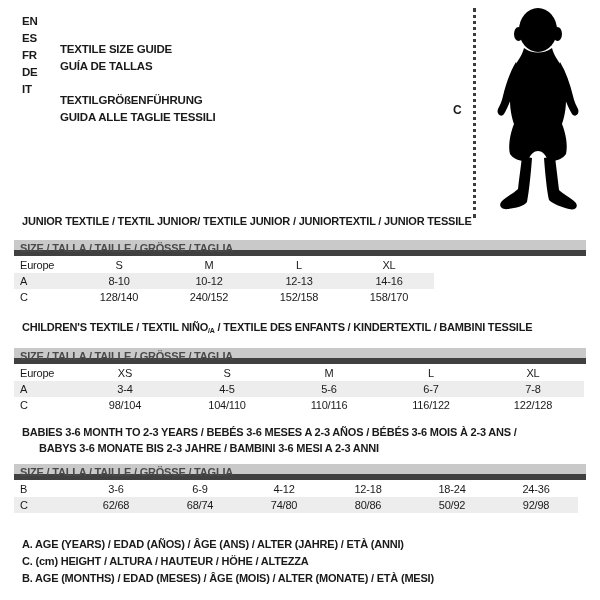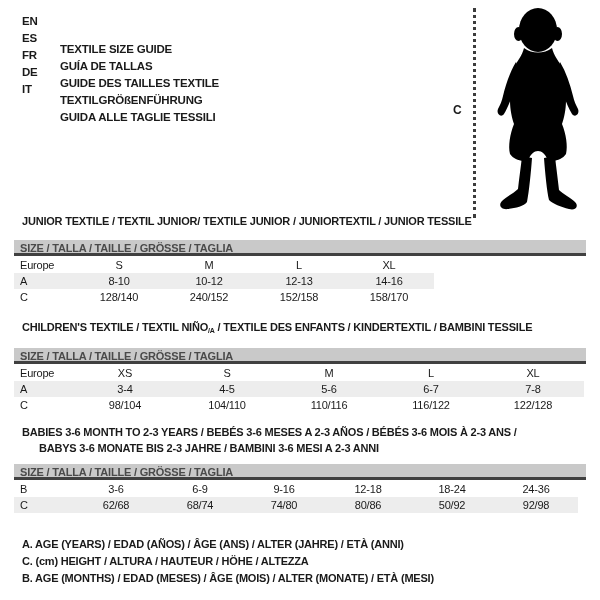--- a/index.html
+++ b/index.html
@@ -19,21 +19,21 @@
   
   .dotted-line{left:473px;top:8px;height:210px;width:0;border-left:3px dotted #3c3c3c;}
   .c-label{left:453px;top:103px;font-size:12px;font-weight:bold;}
   .baby{left:486px;top:4px;}
 
   
   .section{left:14px;width:572px;}
   .sec-title{font-size:11px;font-weight:bold;letter-spacing:-0.2px;white-space:nowrap;padding-left:8px;line-height:14px;}
   .sub{font-size:7px;vertical-align:-2px;}
   .size-bar{position:absolute;left:0;width:572px;height:16px;background:#c9c9c9;
-    border-bottom:3px solid #404040;font-size:11px;font-weight:bold;color:#4a4a4a;
+    border-bottom:6px solid #404040;font-size:11px;font-weight:bold;color:#4a4a4a;
     line-height:16px;padding-left:6px;box-sizing:border-box;letter-spacing:-0.2px;}
   .trow{position:absolute;left:0;display:flex;height:16px;line-height:16px;font-size:11px;letter-spacing:-0.2px;}
   .trow.alt{background:#ededed;}
   .c0{width:60px;padding-left:6px;box-sizing:border-box;text-align:left;}
   .cd{text-align:center;}
   .w-j{width:90px;}
   .w-c{width:102px;}
   .w-b{width:84px;}
 
   
@@ -47,21 +47,20 @@
   <div class="lang-row">
     <span class="lang-code">EN</span>
     <span class="lang-title">TEXTILE SIZE GUIDE</span>
   </div>
   <div class="lang-row">
     <span class="lang-code">ES</span>
     <span class="lang-title">GUÍA DE TALLAS</span>
   </div>
   <div class="lang-row">
     <span class="lang-code">FR</span>
-    <span class="lang-title">GUIDE DES TAILLES TEXTILE</span>
   </div>
   <div class="lang-row">
     <span class="lang-code">DE</span>
     <span class="lang-title">TEXTILGRÖßENFÜHRUNG</span>
   </div>
   <div class="lang-row">
     <span class="lang-code">IT</span>
     <span class="lang-title">GUIDA ALLE TAGLIE TESSILI</span>
   </div>
 </div>
@@ -135,21 +134,21 @@
 </div>
 
 <div class="abs section" style="top:424px;height:90px;">
   <div class="sec-title" style="line-height:16px;">BABIES 3-6 MONTH TO 2-3 YEARS / BEBÉS 3-6 MESES A 2-3 AÑOS / BÉBÉS 3-6 MOIS À 2-3 ANS /</div>
   <div class="sec-title" style="line-height:16px;margin-left:17px;">BABYS 3-6 MONATE BIS 2-3 JAHRE / BAMBINI 3-6 MESI A 2-3 ANNI</div>
   <div class="size-bar" style="top:40px;">SIZE / TALLA / TAILLE / GRÖSSE / TAGLIA</div>
   <div class="trow" style="top:57px;">
     <div class="c0">B</div>
     <div class="cd w-b">3-6</div>
     <div class="cd w-b">6-9</div>
-    <div class="cd w-b">9-16</div>
+    <div class="cd w-b">4-12</div>
     <div class="cd w-b">12-18</div>
     <div class="cd w-b">18-24</div>
     <div class="cd w-b">24-36</div>
   </div>
   <div class="trow alt" style="top:73px;">
     <div class="c0">C</div>
     <div class="cd w-b">62/68</div>
     <div class="cd w-b">68/74</div>
     <div class="cd w-b">74/80</div>
     <div class="cd w-b">80/86</div>

